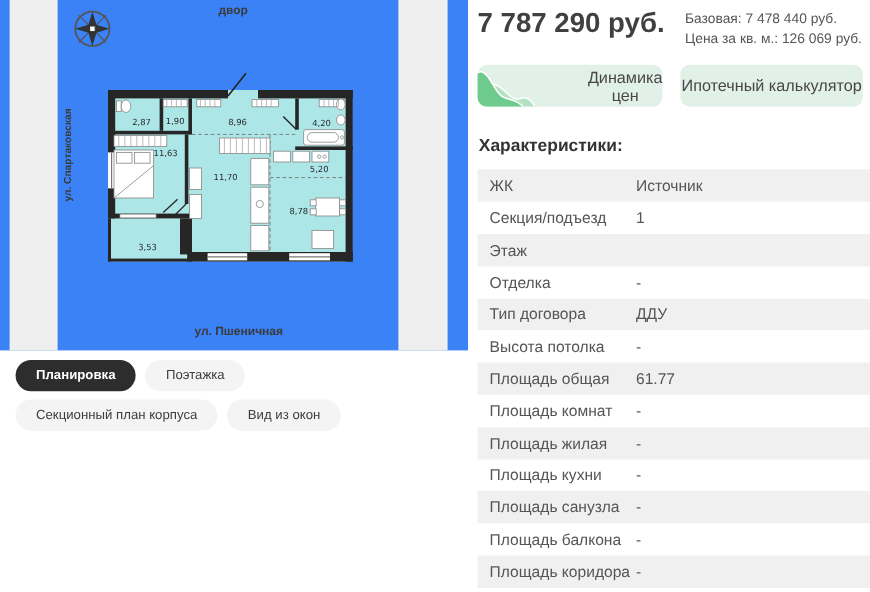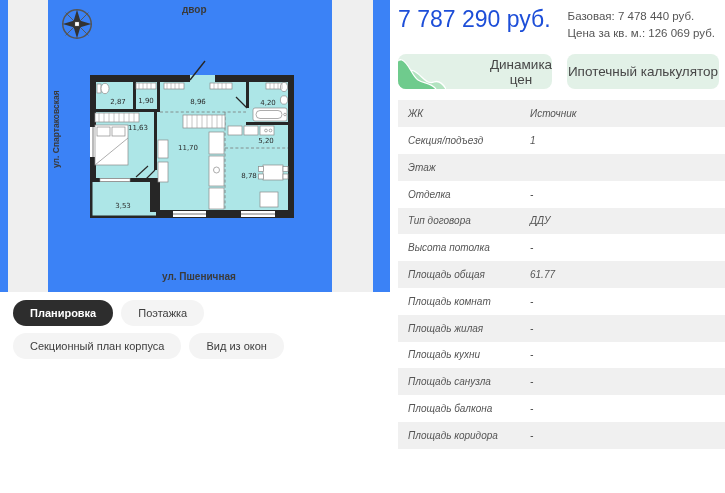--- a/index.html
+++ b/index.html
@@ -22,34 +22,34 @@
   
   .tabs { position:absolute; left:13px; top:300px; width:370px; }
   .tab-row { display:flex; gap:8px; margin-bottom:7px; }
   .tab { height:26px; line-height:26px; padding:0 17px; border-radius:16px;
          font-size:11px; background:#f4f4f4; color:#3d3d3d; cursor:pointer; white-space:nowrap; }
   .tab.active { background:#2d2d2d; color:#fff; font-weight:bold; }
 
   
   .right-panel { position:absolute; left:398px; top:0; width:327px; }
   .price-row { display:flex; align-items:flex-start; margin-top:7px; }
-  .price-main { font-size:23px; font-weight:normal; color:#1d4ed8; line-height:1.1; }
+  .price-main { font-size:23px; font-weight:bold; color:#404040; line-height:1.1; }
   .price-sub { margin-left:17px; font-size:11.5px; color:#555; line-height:1.45; padding-top:1px; }
   .actions-row { display:flex; gap:15px; margin-top:13px; }
   .action-btn { height:35px; border:none; border-radius:8px; background:#e2f1e7;
                 font-size:13.5px; color:#474747; display:flex; align-items:center;
                 justify-content:center; cursor:pointer; font-family:inherit;gap:40px; }
   .btn-dynamics { width:154px; padding:0 10px 0 0; overflow:hidden; }
   .btn-dynamics svg { width:58px; height:35px; flex:0 0 auto; margin-right:4px; }
   .btn-mortgage { width:152px; }
 
   .char-title { font-size:14.5px; font-weight:bold; color:#333; margin-top:25px; margin-left:1px; }
   .char-table { margin-top:11px; width:327px; }
   .char-row { display:flex; align-items:center; height:26.8px; padding-left:10px;
-              font-size:10px; color:#555;font-style:italic; }
+              font-size:13px; color:#555; }
   .char-row:nth-child(odd) { background:#f0f0f0; }
   .char-label { width:122px; flex:0 0 aupx; }
   .char-value { flex:1; }
 
   
   .room-label { font-size:7px; fill:#2b2b2b; text-anchor:middle; font-family:"DejaVu Sans", sans-serif; }
 </style>
 </head>
 <body>
 
@@ -235,20 +235,21 @@
         <path d="M0,35 C3,16 8,4 14,6 C21,9 24,22 30,26 C36,30 42,28 48,35 Z" fill="#6fcb8d"></path>
         <path d="M0,35 C3,16 8,4 14,6 C21,9 24,22 30,26 C36,30 42,28 48,35" fill="none" stroke="#fff" stroke-width="1.3"></path>
       </svg>
       <span>Динамика цен</span>
     </button>
     <button class="action-btn btn-mortgage">
       <span>Ипотечный калькулятор</span>
     </button>
   </div>
 
+  <div class="char-title">Характеристики:</div>
 
   <div class="char-table">
     <div class="char-row">
       <div class="char-label">ЖК</div>
       <div class="char-value">Источник</div>
     </div>
     <div class="char-row">
       <div class="char-label">Секция/подъезд</div>
       <div class="char-value">1</div>
     </div>

